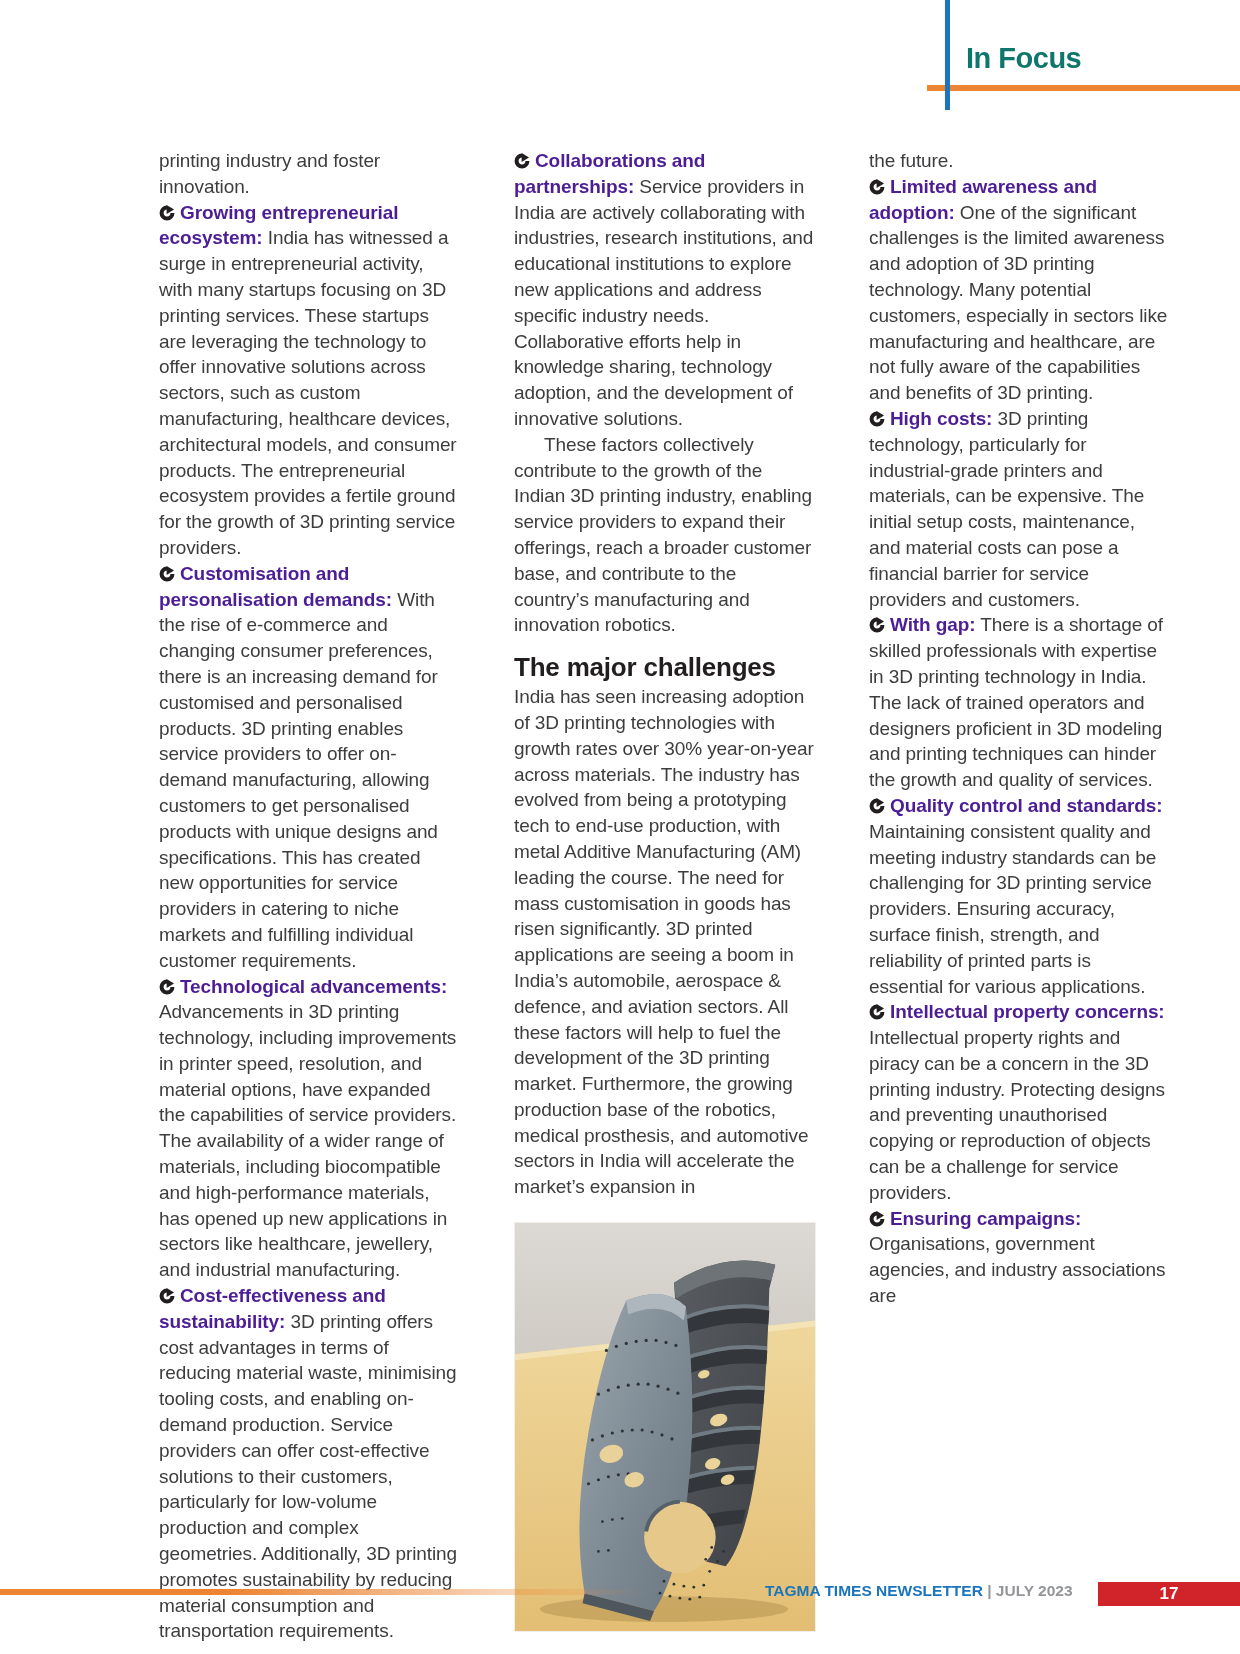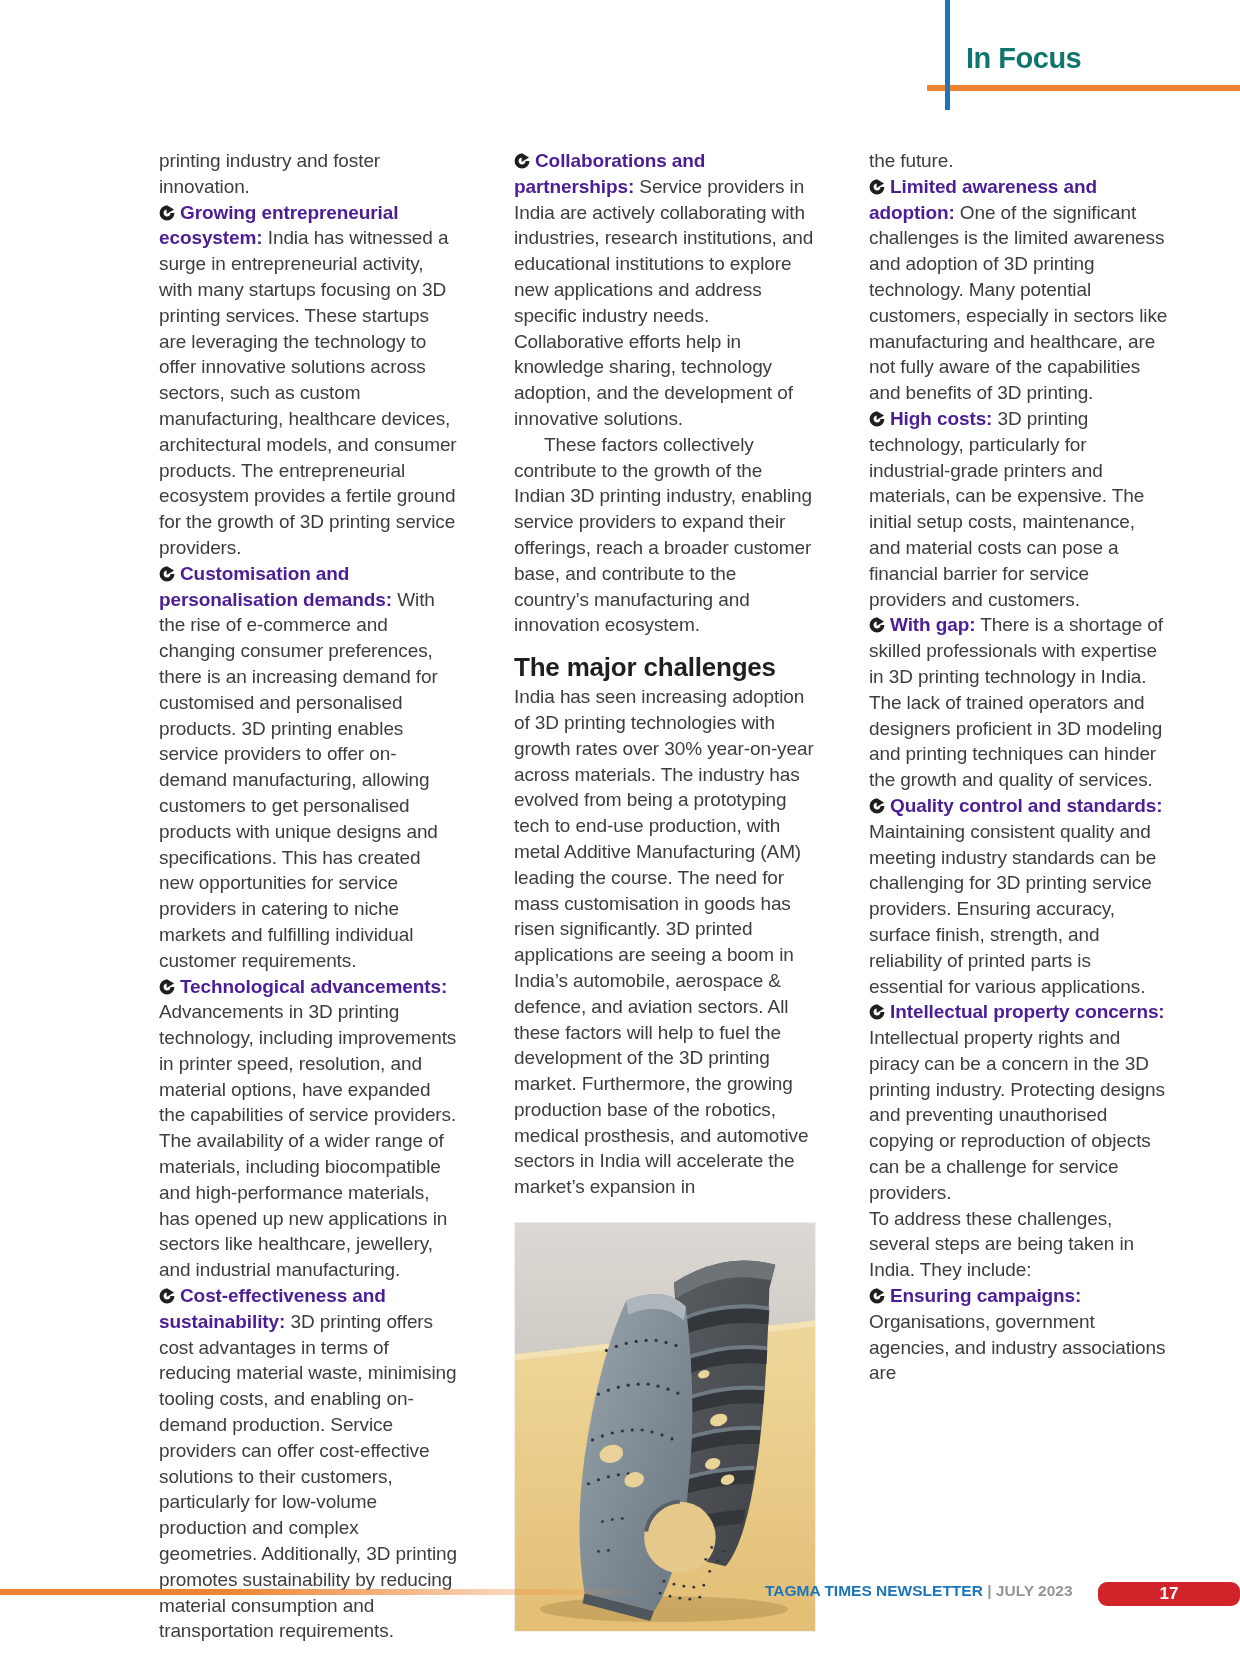--- a/index.html
+++ b/index.html
@@ -22,21 +22,21 @@
   .subhead{font-size:26px;line-height:27px;font-weight:bold;color:#221E1F;margin:16px 0 3px 0;letter-spacing:-0.2px;}
   .photo-wrap{margin-top:22px;width:302px;height:410px;border:1px solid #f0efed;box-sizing:border-box;}
   .photo-wrap svg{display:block;width:100%;height:100%;}
 
   .footer-rule{position:absolute;left:0;top:1589px;width:648px;height:6px;
     background:linear-gradient(to right,#EC8432 0%,#EC8432 35%,rgba(236,132,50,0) 100%);}
   .footer-text{position:absolute;left:765px;top:1582px;font-size:15.5px;font-weight:bold;white-space:nowrap;}
   .footer-text .f-blue{color:#1B75BC;margin-top:40px;}
   .footer-text .f-gray{color:#939598;font-weight:bold;}
   .page-badge{position:absolute;left:1098px;top:1582px;width:142px;height:24px;background:#D1232A;
-    color:#ffffff;font-size:17px;font-weight:bold;text-align:center;line-height:24px;border-radius:9px;}
+    color:#ffffff;font-size:17px;font-weight:bold;text-align:center;line-height:24px;}
 </style>
 </head>
 <body>
 
 <div class="topbar-blue"></div>
 <div class="topbar-orange"></div>
 <div class="infocus">In Focus</div>
 
 <div class="columns">
 
@@ -63,21 +63,21 @@
           </svg></span><span class="bullet-label">Cost-effectiveness and sustainability:</span>
       <span>3D printing offers cost advantages in terms of reducing material waste, minimising tooling costs, and enabling on-demand production. Service providers can offer cost-effective solutions to their customers, particularly for low-volume production and complex geometries. Additionally, 3D printing promotes sustainability by reducing material consumption and transportation requirements.</span></p>
   </div>
 
   <div class="col">
     <p><span class="bullet-icon"><svg viewBox="0 0 20 20">
             <path d="M10 3.2 A 6.8 6.8 0 1 0 16.8 10" fill="none" stroke="#221E1F" stroke-width="5"></path>
             <path d="M9.5 0 L18.8 5.7 L9.5 11.4 Z" fill="#221E1F"></path>
           </svg></span><span class="bullet-label">Collaborations and partnerships:</span>
       <span>Service providers in India are actively collaborating with industries, research institutions, and educational institutions to explore new applications and address specific industry needs. Collaborative efforts help in knowledge sharing, technology adoption, and the development of innovative solutions.</span></p>
-    <p class="indent"><span>These factors collectively contribute to the growth of the Indian 3D printing industry, enabling service providers to expand their offerings, reach a broader customer base, and contribute to the country’s manufacturing and innovation ecosystem.</span></p>
+    <p class="indent"><span>These factors collectively contribute to the growth of the Indian 3D printing industry, enabling service providers to expand their offerings, reach a broader customer base, and contribute to the country’s manufacturing and innovation robotics.</span></p>
     <div class="subhead">The major challenges</div>
     <p><span>India has seen increasing adoption of 3D printing technologies with growth rates over 30% year-on-year across materials. The industry has evolved from being a prototyping tech to end-use production, with metal Additive Manufacturing (AM) leading the course. The need for mass customisation in goods has risen significantly. 3D printed applications are seeing a boom in India’s automobile, aerospace &amp; defence, and aviation sectors. All these factors will help to fuel the development of the 3D printing market. Furthermore, the growing production base of the robotics, medical prosthesis, and automotive sectors in India will accelerate the market’s expansion in</span></p>
 
     <div class="photo-wrap" role="img" aria-label="3D printed metal aero-engine combustor segment with curved perforated walls standing upright on a wooden table">
       <svg viewBox="0 0 302 410" preserveAspectRatio="none">
         <defs>
           <linearGradient id="wall" x1="0" y1="0" x2="0" y2="1">
             <stop offset="0" stop-color="#DCD8D3"></stop>
               <stop offset="1" stop-color="#CfCAC4"></stop>
           </linearGradient>
@@ -214,21 +214,20 @@
     <p><span class="bullet-icon"><svg viewBox="0 0 20 20">
             <path d="M10 3.2 A 6.8 6.8 0 1 0 16.8 10" fill="none" stroke="#221E1F" stroke-width="5"></path>
             <path d="M9.5 0 L18.8 5.7 L9.5 11.4 Z" fill="#221E1F"></path>
           </svg></span><span class="bullet-label">Quality control and standards:</span>
       <span>Maintaining consistent quality and meeting industry standards can be challenging for 3D printing service providers. Ensuring accuracy, surface finish, strength, and reliability of printed parts is essential for various applications.</span></p>
     <p><span class="bullet-icon"><svg viewBox="0 0 20 20">
             <path d="M10 3.2 A 6.8 6.8 0 1 0 16.8 10" fill="none" stroke="#221E1F" stroke-width="5"></path>
             <path d="M9.5 0 L18.8 5.7 L9.5 11.4 Z" fill="#221E1F"></path>
           </svg></span><span class="bullet-label">Intellectual property concerns:</span>
       <span>Intellectual property rights and piracy can be a concern in the 3D printing industry. Protecting designs and preventing unauthorised copying or reproduction of objects can be a challenge for service providers.</span></p>
-    <p><span>To address these challenges, several steps are being taken in India. They include:</span></p>
     <p><span class="bullet-icon"><svg viewBox="0 0 20 20">
             <path d="M10 3.2 A 6.8 6.8 0 1 0 16.8 10" fill="none" stroke="#221E1F" stroke-width="5"></path>
             <path d="M9.5 0 L18.8 5.7 L9.5 11.4 Z" fill="#221E1F"></path>
           </svg></span><span class="bullet-label">Ensuring campaigns:</span>
       <span>Organisations, government agencies, and industry associations are</span></p>
   </div>
 </div>
 
 <div class="footer-rule"></div>
 <div class="footer-text"><span class="f-blue">TAGMA TIMES NEWSLETTER</span>

